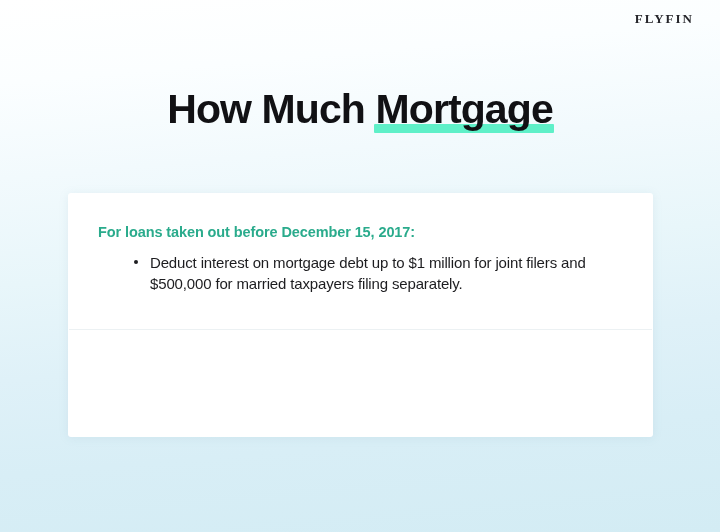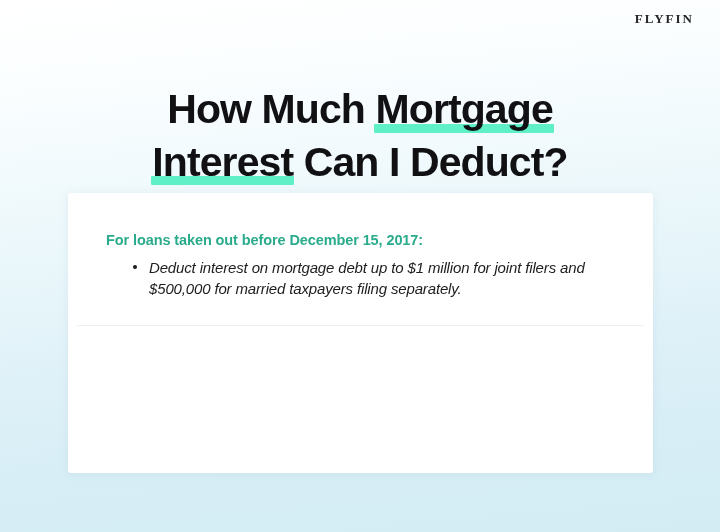--- a/index.html
+++ b/index.html
@@ -77,26 +77,26 @@
     border-radius: 1px;
     z-index: -1;
   }
 
   
   #card {
     position: absolute;
     left: 68px;
     top: 193px;
     width: 585px;
-    height: 280px;
+    height: 244px;
     background: #ffffff;
     border-radius: 3px;
     box-shadow: 0 1px 10px rgba(120, 160, 180, 0.13);
     box-sizing: border-box;
-    padding: 8px;
+    padding: 0;
   }
 
   .section {
     box-sizing: border-box;
     padding: 0 30px;
   }
   .section.first { padding-top: 31px; padding-bottom: 22px; }
   .section.second { padding-top: 25px; padding-bottom: 20px; }
 
   .divider {
@@ -108,24 +108,23 @@
   .sec-title {
     color: #2aab8c;
     font-size: 14.5px;
     font-weight: bold;
     letter-spacing: -0.1px;
     margin: 0 0 9px 0;
     font-family: "Liberation Sans", sans-serif;
   }
 
   ul.bullets {
-    margin: 3px;
+    margin: 12px;
     padding: 0 0 0 24px;
     list-style: none;
-    font-style: italic;
   }
   ul.bullets li {
     position: relative;
     font-size: 15px;
     line-height: 1.42;
     color: #1d1d20;
     letter-spacing: -0.15px;
     padding-left: 16px;
     font-family: "Liberation Sans", sans-serif;
   }
@@ -142,21 +141,20 @@
 </style>
 </head>
 <body>
 
 <div id="slide">
 
   <div id="brand">FLYFIN</div>
 
   <h1 id="headline">
     <span class="hl-line"><span>How Much </span><span class="mark">Mortgage</span></span>
-    <span class="hl-line"><span class="mark">Interest</span><span> Can I Deduct?</span></span>
   </h1>
 
   <div id="card">
 
     <div class="section first">
       <p class="sec-title">For loans taken out before December 15, 2017:</p>
       <ul class="bullets">
         <li>Deduct interest on mortgage debt up to $1 million for joint filers and $500,000 for married taxpayers filing separately.</li>
       </ul>
     </div>

